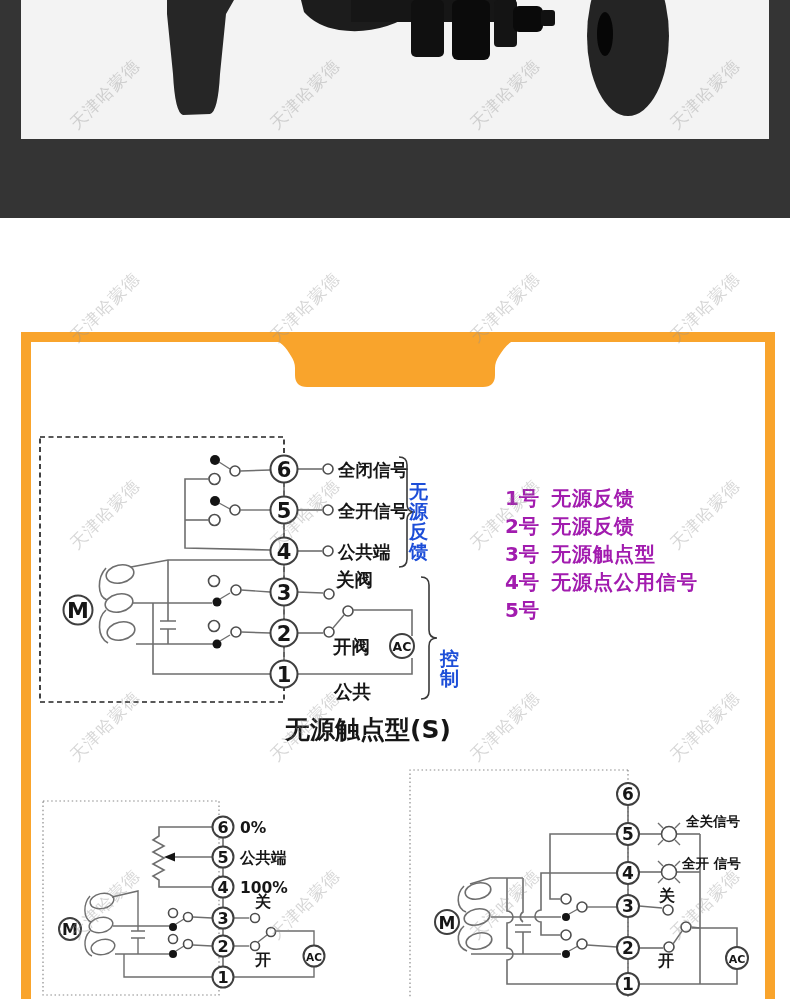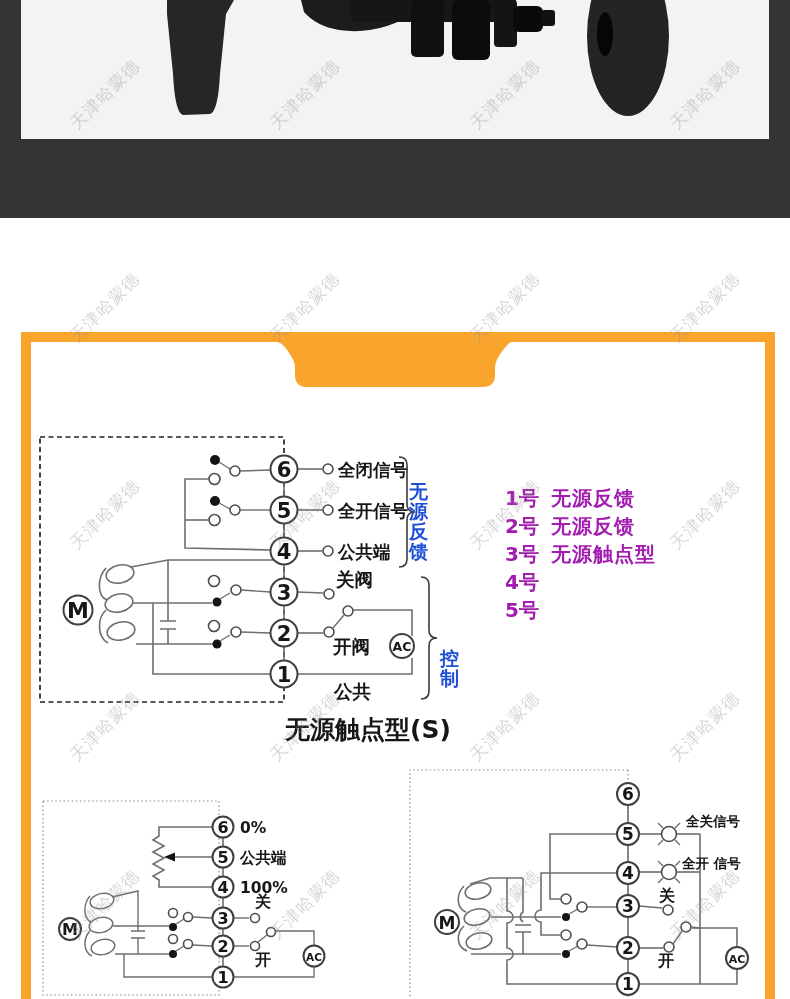--- a/index.html
+++ b/index.html
@@ -184,20 +184,21 @@
     <div class="tl-row">
       <span class="tl-num">2号</span>
       <span class="tl-desc">无源反馈</span>
     </div>
     <div class="tl-row">
       <span class="tl-num">3号</span>
       <span class="tl-desc">无源触点型</span>
     </div>
     <div class="tl-row">
       <span class="tl-num">4号</span>
+      <span class="tl-desc">无源点公用信号</span>
     </div>
     <div class="tl-row">
       <span class="tl-num">5号</span>
     </div>
   </div>
 
   <div id="caption">无源触点型(S)</div>
 
   <svg class="diag" style="left:35px;top:795px;" width="300" height="204" viewBox="35 795 300 204">
     <rect class="dotbox" x="43" y="801" width="176" height="194"></rect>

